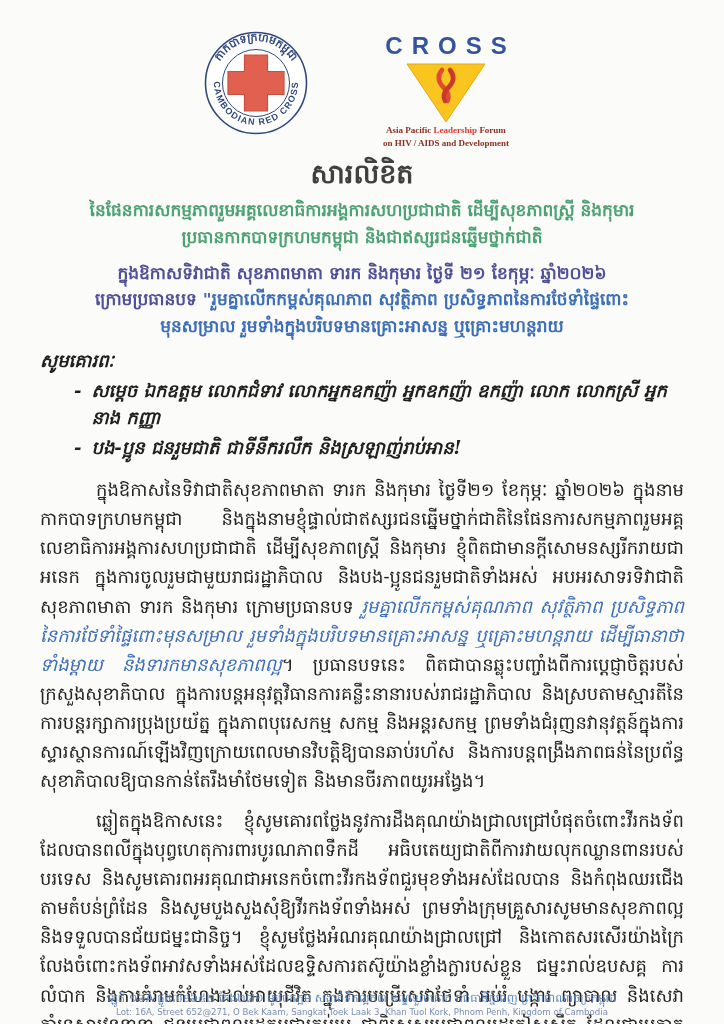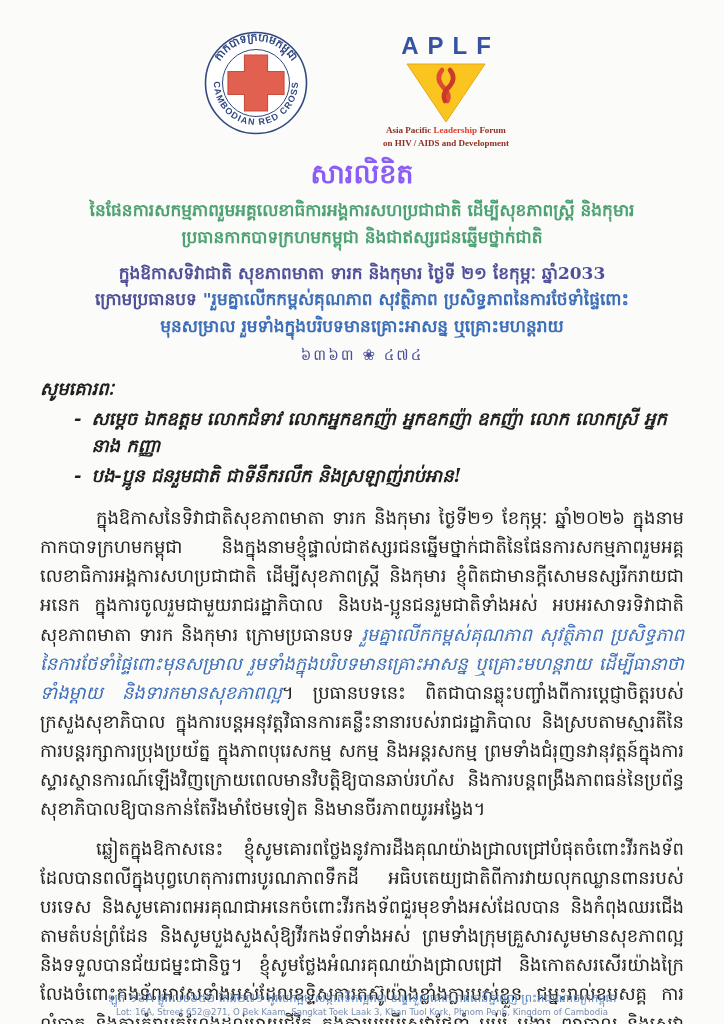--- a/index.html
+++ b/index.html
@@ -16,21 +16,21 @@
     font-family:"Liberation Sans","DejaVu Sans",sans-serif;font-weight:bold;
     font-size:24px;letter-spacing:9px;color:#35539f;line-height:1;margin-bottom:4px;padding-left:9px;
   }
   .aplf-tagline{
     font-family:"Liberation Serif","DejaVu Serif",serif;font-weight:bold;
     font-size:9px;color:#8e2f22;text-align:center;line-height:1.45;white-space:nowrap;
   }
   .aplf-tagline .hl{color:#e03a2f;}
   
   .title-block{text-align:center;margin-top:6px;line-height:1.3;}
-  .t1{font-size:27px;font-weight:bold;color:#8b5cf6;}
+  .t1{font-size:27px;font-weight:bold;color:#404040;}
   .t2{font-size:21px;font-weight:bold;color:#1d1d1d;margin-top:3px;}
   .green-lines{text-align:center;font-weight:bold;color:#4da273;font-size:17px;line-height:1.55;margin-top:6px;padding:0 14px;}
   .event-lines{text-align:center;font-weight:bold;font-size:17px;line-height:1.55;margin-top:10px;padding:0 30px;}
   .purple{color:#50509a;}
   .blue{color:#3b6db8;}
   .divider{text-align:center;color:#50509a;font-size:15px;margin-top:6px;letter-spacing:2px;}
   
   .salutation{padding:0 40px;margin-top:8px;font-style:italic;font-weight:600;font-size:18px;line-height:1.5;color:#1f1f1f;}
   .sal-item{display:flex;gap:10px;padding-left:34px;margin-top:3px;}
   .sal-dash{flex:0 0 auto;}
@@ -63,21 +63,21 @@
         <text font-size="11" font-weight="bold" fill="#31497f" text-anchor="middle">
           <textPath href="#crcTop" startOffset="50%">កាកបាទក្រហមកម្ពុជា</textPath>
         </text>
         <text font-size="9" font-weight="bold" fill="#31497f" text-anchor="middle" letter-spacing="1.2" font-family="Liberation Sans, sans-serif">
           <textPath href="#crcBottom" startOffset="50%">CAMBODIAN RED CROSS</textPath>
         </text>
       </svg>
     </div>
 
     <div class="aplf">
-      <div class="aplf-acronym">APLF</div>
+      <div class="aplf-acronym">CROSS</div>
       <svg width="84" height="62" viewBox="0 0 84 62">
         <polygon points="3,2 81,2 42,60" fill="#f9c51e" stroke="#e8a818" stroke-width="1"></polygon>
         <path d="M38 8 C33 14 34 20 40 26 C44 30 46 34 43.5 39" stroke="#e04b35" stroke-width="4.6" fill="none" stroke-linecap="round"></path>
         <path d="M46 8 C51 14 50 20 44 26 C40 30 38.5 34 41 39" stroke="#c93b28" stroke-width="4.6" fill="none" stroke-linecap="round"></path>
       </svg>
       <div class="aplf-tagline">
         <span>Asia Pacific </span><span class="hl">Leadership</span><span> Forum</span>
       </div>
       <div class="aplf-tagline" style="margin-top:0;">on HIV / AIDS and Development</div>
     </div>
@@ -86,26 +86,25 @@
   <div class="title-block">
     <div class="t1">សារលិខិត</div>
   </div>
 
   <div class="green-lines">
     <div>នៃផែនការសកម្មភាពរួមអគ្គលេខាធិការអង្គការសហប្រជាជាតិ ដើម្បីសុខភាពស្ត្រី និងកុមារ</div>
     <div>ប្រធានកាកបាទក្រហមកម្ពុជា និងជាឥស្សរជនឆ្នើមថ្នាក់ជាតិ</div>
   </div>
 
   <div class="event-lines">
-    <div class="purple">ក្នុងឱកាសទិវាជាតិ សុខភាពមាតា ទារក និងកុមារ ថ្ងៃទី ២១ ខែកុម្ភៈ ឆ្នាំ2033</div>
+    <div class="purple">ក្នុងឱកាសទិវាជាតិ សុខភាពមាតា ទារក និងកុមារ ថ្ងៃទី ២១ ខែកុម្ភៈ ឆ្នាំ២០២៦</div>
     <div><span class="purple">ក្រោមប្រធានបទ </span><span class="blue">"រួមគ្នាលើកកម្ពស់គុណភាព សុវត្ថិភាព ប្រសិទ្ធភាពនៃការថែទាំផ្ទៃពោះ</span></div>
     <div class="blue">មុនសម្រាល រួមទាំងក្នុងបរិបទមានគ្រោះអាសន្ន ឬគ្រោះមហន្តរាយ</div>
   </div>
 
-  <div class="divider">៦៣៦៣ ❀ ៤៧៤</div>
 
   <div class="salutation">
     <div>សូមគោរពៈ</div>
     <div class="sal-item">
       <span class="sal-dash">-</span>
       <span>សម្តេច ឯកឧត្តម លោកជំទាវ លោកអ្នកឧកញ៉ា អ្នកឧកញ៉ា ឧកញ៉ា លោក លោកស្រី អ្នកនាង កញ្ញា</span>
     </div>
     <div class="sal-item">
       <span class="sal-dash">-</span>
       <span>បង-ប្អូន ជនរួមជាតិ ជាទីនឹករលឹក និងស្រឡាញ់រាប់អាន!</span>

